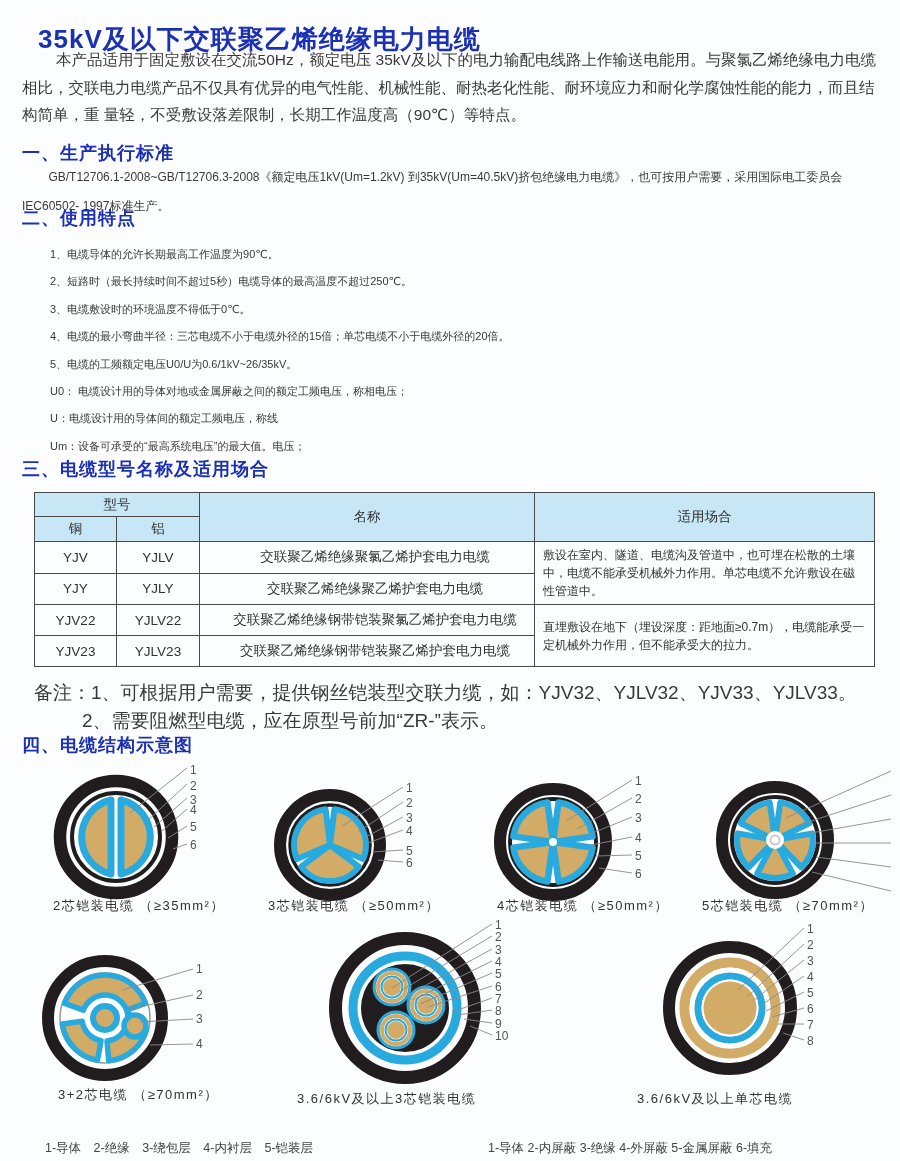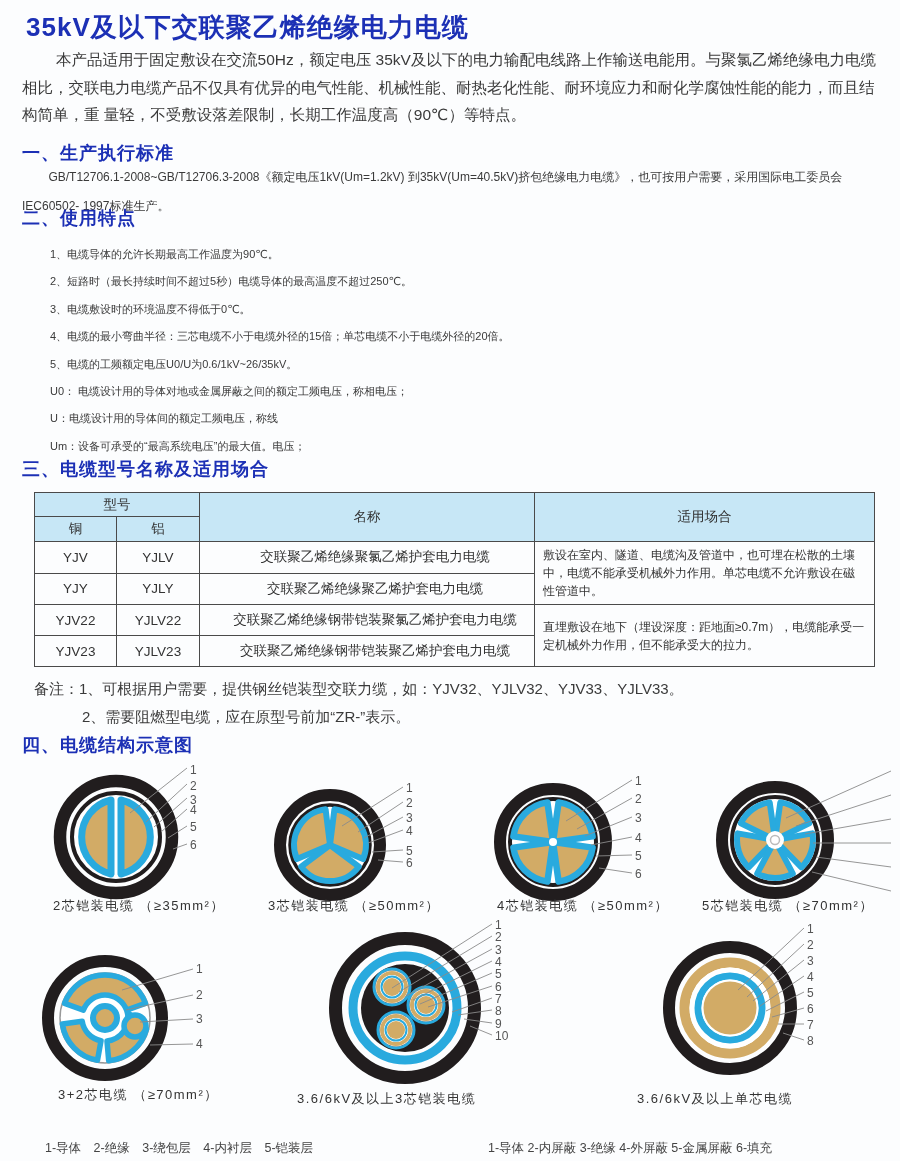--- a/index.html
+++ b/index.html
@@ -1,30 +1,30 @@
 <!DOCTYPE html>
 <html><head>
 <meta charset="utf-8">
 <style>
   html,body{margin:0;padding:0;}
   body{background:#fdfdfe;font-family:"Liberation Sans","DejaVu Sans",sans-serif;}
   .page{position:relative;width:900px;height:1161px;background:#fcfdfe;overflow:hidden;color:#3d3d3d;}
   .abs{position:absolute;}
-  .title{left:22px;top:6px;font-size:26px;font-weight:bold;color:#1c30b5;letter-spacing:1px;margin:4px;}
+  .title{left:22px;top:6px;font-size:26px;font-weight:bold;color:#1c30b5;letter-spacing:1px;margin:16px;}
   .intro{left:22px;top:46px;width:858px;font-size:15.5px;line-height:27.5px;text-indent:2.2em;margin:0;color:#3a3a3a;}
   .sec-heading{font-size:18px;font-weight:bold;color:#1c30b5;letter-spacing:1px;margin:0;}
   .body-par{width:856px;font-size:12px;line-height:29px;text-indent:2.2em;margin:0;color:#3a3a3a;}
   .feature-list{left:50px;top:241px;width:830px;}
   .feature-list div{font-size:11px;line-height:27.4px;height:27.4px;white-space:nowrap;color:#3a3a3a;}
   table.modeltable{position:absolute;left:34px;top:492px;border-collapse:collapse;table-layout:fixed;}
   table.modeltable td{border:1px solid #4a4a4a;font-size:13.5px;color:#333;text-align:center;vertical-align:middle;padding:0;}
   table.modeltable tr.hd td{background:#c7e7f6;}
   table.modeltable td.namecell{text-align:center;padding-left:16px;}
   table.modeltable td.appcell{text-align:left;font-size:12px;line-height:1.5;padding:4px 8px;vertical-align:middle;margin-left:7px;}
-  .remark{font-size:15px;color:#3a3a3a;white-space:nowrap;}
+  .remark{font-size:19px;color:#3a3a3a;white-space:nowrap;}
   .cap{position:absolute;font-size:13px;color:#333;letter-spacing:1.5px;white-space:nowrap;}
   .lb{position:absolute;font-size:12px;color:#555;}
   .leg{position:absolute;font-size:12.5px;color:#444;line-height:17.5px;white-space:pre-line;}
   svg.diag{position:absolute;left:0;top:0;pointer-events:none;}
 </style>
 </head>
 <body>
 
 <div class="page">
 

